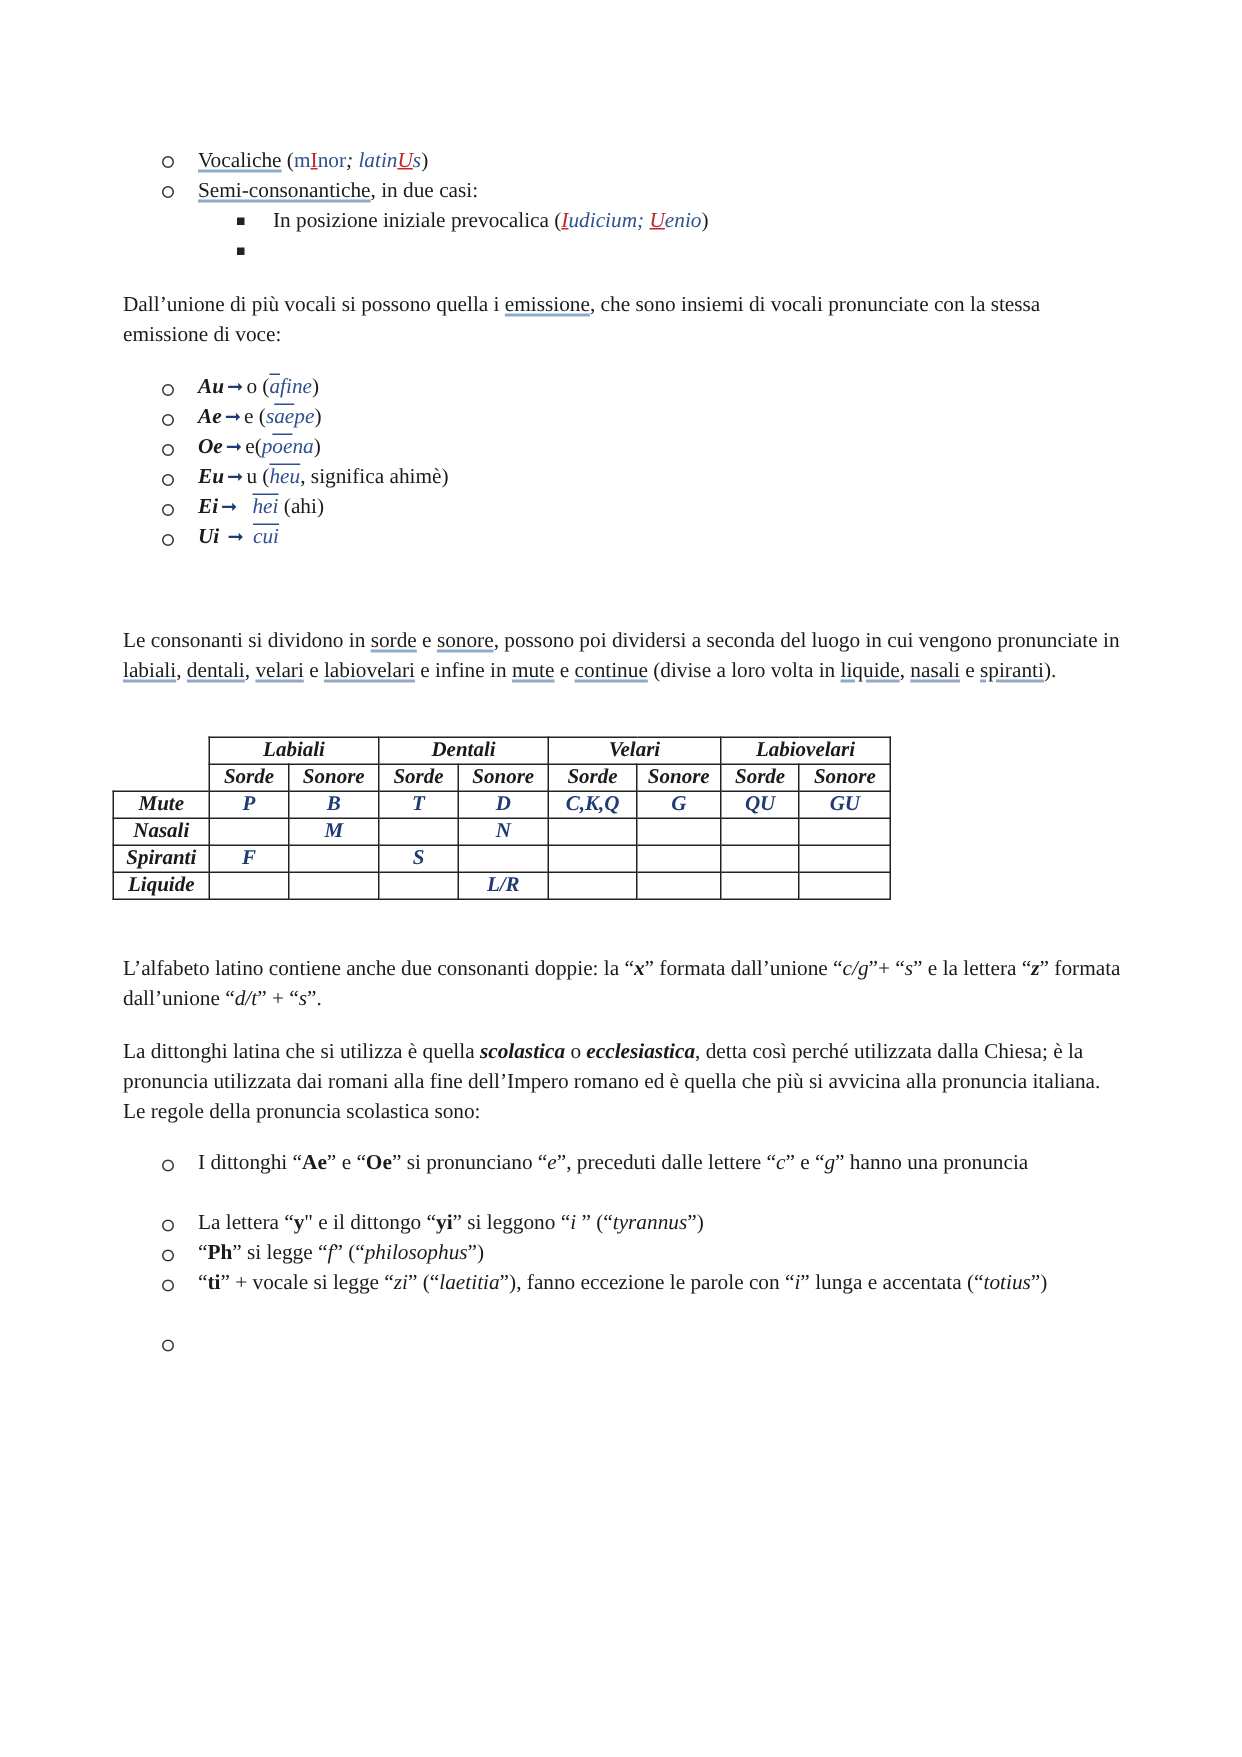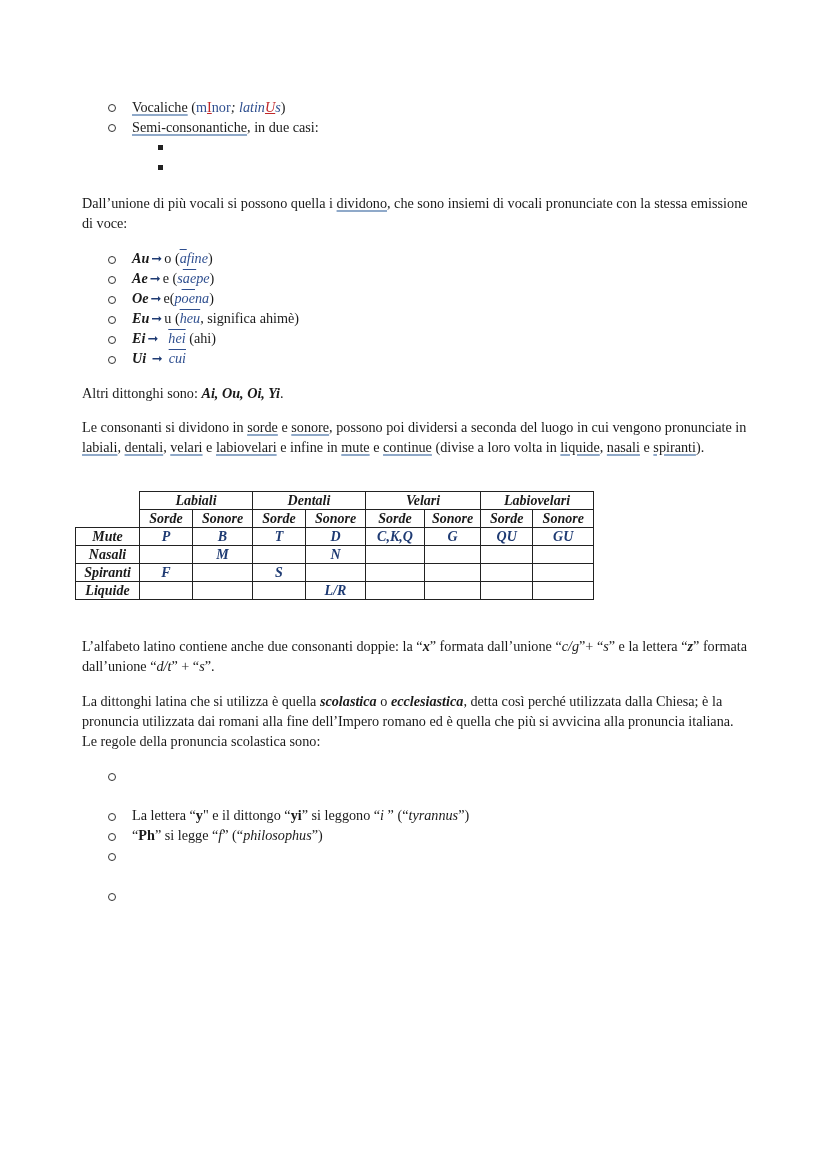--- a/index.html
+++ b/index.html
@@ -35,25 +35,28 @@
     <span class="wavy">Vocaliche</span>
     (<span class="blue">m</span><span class="red u-red">I</span><span class="blue">nor</span><i>; </i><i class="blue">latin</i><i class="red u-red">U</i><i class="blue">s</i>)
   </div>
 
   <span class="circ" style="left:105px;top:124px"></span>
   <div class="row" style="left:129px;top:117px">
     <span class="wavy">Semi-consonantiche</span><span>,  in due casi:</span>
   </div>
 
   <span class="sq" style="left:155px;top:145px"></span>
+  <div class="row" style="left:179px;top:137px">
+    <span>In posizione iniziale prevocalica (</span><i class="red u-red">I</i><i class="blue">udicium; </i><i class="red u-red">U</i><i class="blue">enio</i><span>)</span>
+  </div>
 
   <span class="sq" style="left:155px;top:165px"></span>
 
   <div class="blk" style="top:193px">
-    <span>Dall’unione di più vocali si possono quella i </span><span class="wavy">dividono</span><span>, che sono insiemi di vocali pronunciate con la stessa emissione di voce:</span>
+    <span>Dall’unione di più vocali si possono quella i </span><span class="wavy">emissione</span><span>, che sono insiemi di vocali pronunciate con la stessa emissione di voce:</span>
   </div>
 
   <span class="circ" style="left:105px;top:256px"></span>
   <div class="row" style="left:129px;top:248px">
     <b><i>Au</i></b><span class="arrow">➞</span><span>o (</span><i class="blue ov">a</i><i class="blue">fine</i><span>)</span>
   </div>
 
   <span class="circ" style="left:105px;top:276px"></span>
   <div class="row" style="left:129px;top:268px">
     <b><i>Ae</i></b><span class="arrow">➞</span><span>e (</span><i class="blue">s</i><i class="blue ov">ae</i><i class="blue">pe</i><span>)</span>
@@ -72,23 +75,20 @@
   <span class="circ" style="left:105px;top:336px"></span>
   <div class="row" style="left:129px;top:328px">
     <b><i>Ei</i></b><span class="arrow" style="margin-right:10px">➞</span><i class="blue ov">hei</i><span> (ahi)</span>
   </div>
 
   <span class="circ" style="left:105px;top:356px"></span>
   <div class="row" style="left:129px;top:348px">
     <b><i>Ui</i></b> <span class="arrow" style="margin-right:6px">➞</span><i class="blue ov">cui</i>
   </div>
 
-  <div class="blk" style="top:383px">
-    <span>Altri dittonghi sono: </span><b><i>Ai, Ou, Oi, Yi</i></b><span>.</span>
-  </div>
 
   <div class="blk" style="top:417px">
     <span>Le consonanti si dividono in </span><span class="wavy">sorde</span><span> e </span><span class="wavy">sonore</span><span>, possono poi dividersi a seconda del luogo in cui vengono pronunciate in </span><span class="wavy">labiali</span><span>, </span><span class="wavy">dentali</span><span>, </span><span class="wavy">velari</span><span> e </span><span class="wavy">labiovelari</span><span> e infine in </span><span class="wavy">mute</span><span> e </span><span class="wavy">continue</span><span> (divise a loro volta in </span><span class="wavy">liquide</span><span>,</span>
     <span class="wavy">nasali</span><span> e </span><span class="wavy">spiranti</span><span>).</span>
   </div>
 
   <table class="cons">
     <tbody>
         <tr>
       <td class="empty rowh"></td>
@@ -157,24 +157,26 @@
 
   <div class="blk" style="top:636px">
     <span>L’alfabeto latino contiene anche due consonanti doppie: la “</span><b><i>x</i></b><span>” formata dall’unione “</span><i>c/g</i><span>”+ “</span><i>s</i><span>” e la lettera “</span><b><i>z</i></b><span>” formata dall’unione “</span><i>d/t</i><span>” + “</span><i>s</i><span>”.</span>
   </div>
 
   <div class="blk" style="top:691px">
     <span>La dittonghi latina che si utilizza è quella </span><b><i>scolastica</i></b><span> o </span><b><i>ecclesiastica</i></b><span>, detta così perché utilizzata dalla Chiesa; è la pronuncia utilizzata dai romani alla fine dell’Impero romano ed è quella che più si avvicina alla pronuncia italiana. Le regole della pronuncia scolastica sono:</span>
   </div>
 
   <span class="circ" style="left:105px;top:773px"></span>
+  <div class="row" style="left:129px;top:765px">I dittonghi “<b>Ae</b>” e “<b>Oe</b>” si pronunciano “<i>e</i>”, preceduti dalle lettere “<i>c</i>” e “<i>g</i>” hanno una pronuncia</div>
 
   <span class="circ" style="left:105px;top:813px"></span>
   <div class="row" style="left:129px;top:805px">La lettera “<b>y</b>" e il dittongo “<b>yi</b>” si leggono “<i>i</i> ” (“<i>tyrannus</i>”)</div>
 
   <span class="circ" style="left:105px;top:833px"></span>
   <div class="row" style="left:129px;top:825px">“<b>Ph</b>” si legge “<i>f</i>” (“<i>philosophus</i>”)</div>
 
   <span class="circ" style="left:105px;top:853px"></span>
+  <div class="row" style="left:129px;top:845px">“<b>ti</b>” + vocale si legge “<i>zi</i>” (“<i>laetitia</i>”), fanno eccezione le parole con “<i>i</i>” lunga e accentata (“<i>totius</i>”)</div>
 
   <span class="circ" style="left:105px;top:893px"></span>
 
 </div>
 
 </body></html>

